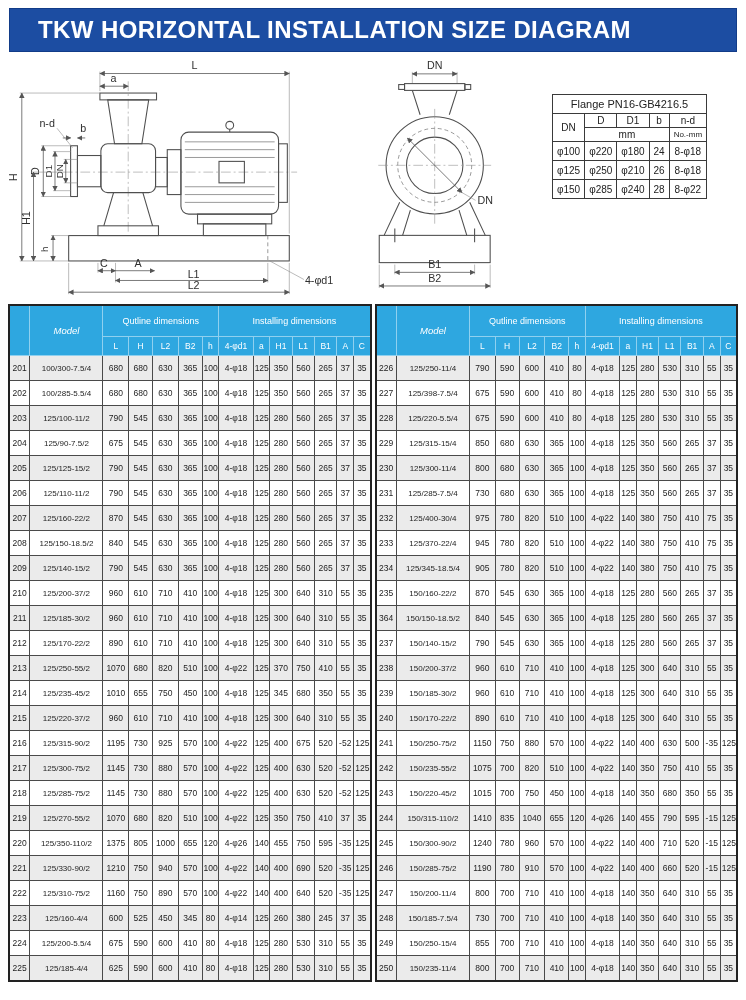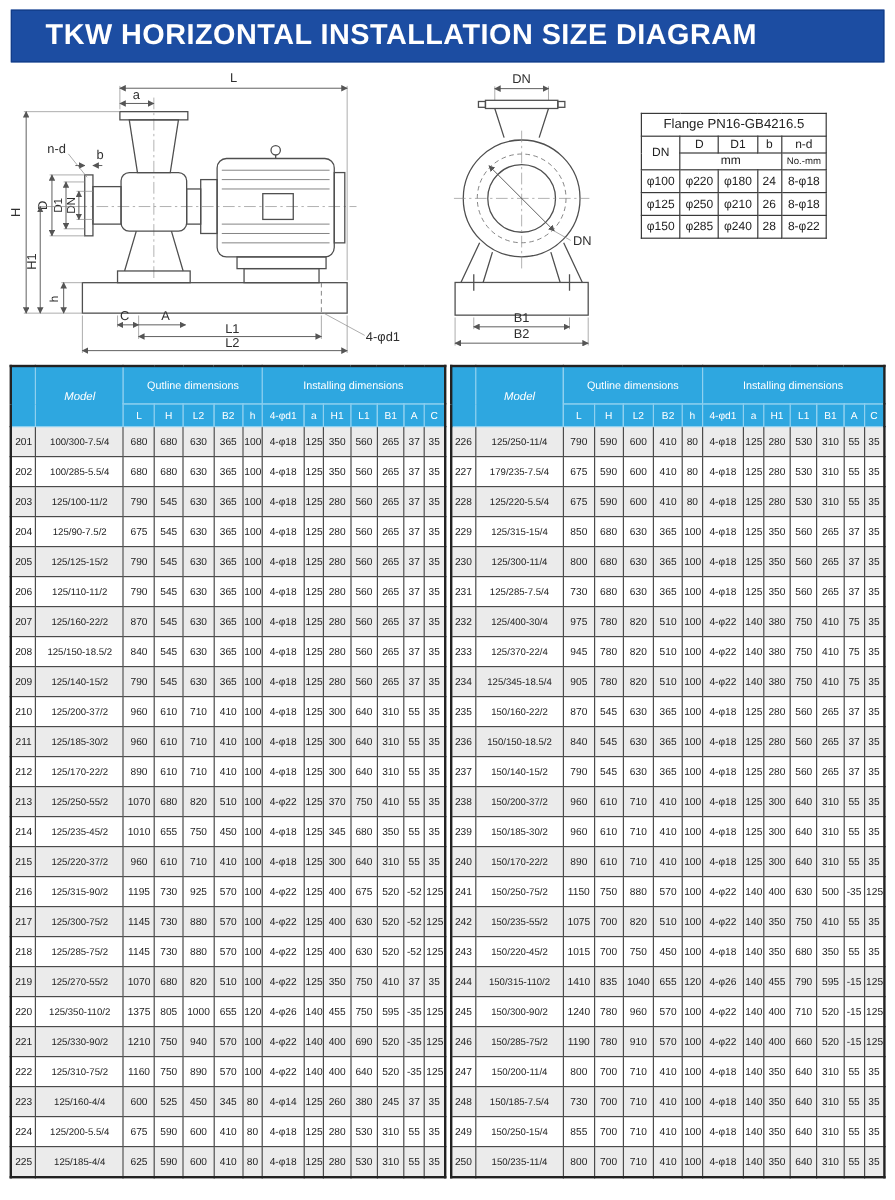--- a/index.html
+++ b/index.html
@@ -22,21 +22,21 @@
   .draw{stroke:#4f4f4f;fill:none;stroke-width:1.1;}
   .thin{stroke:#6a6a6a;fill:none;stroke-width:.7;}
   .dim{stroke:#555;fill:none;stroke-width:.8;}
   .ext{stroke:#8a8a8a;fill:none;stroke-width:.6;}
   .cl{stroke:#909090;fill:none;stroke-width:.6;stroke-dasharray:10 3 2 3;}
   .dsh{stroke:#6a6a6a;fill:none;stroke-width:.7;stroke-dasharray:4 3;}
   .dlabel{font-size:11px;fill:#2f2f2f;}
   .dlabel-s{font-size:10px;fill:#2f2f2f;}
 
   
-  .flange-wrap{margin-top:40px;margin-left:2px;}
+  .flange-wrap{margin-top:40px;margin-left:20px;}
   .flange-table{border-collapse:collapse;font-size:10px;background:#fff;}
   .flange-table th,.flange-table td{
     border:1px solid #3a3a3a;padding:1px 4px;text-align:center;
     font-weight:normal;color:#222;white-space:nowrap;
   }
   .flange-table .ft-title{font-size:11px;padding:3px 4px;}
   .flange-table .ft-unit-small{font-size:8px;}
   .flange-table td{height:16px;}
 
   
@@ -751,21 +751,21 @@
             <td>4-φ18</td>
             <td>125</td>
             <td>280</td>
             <td>530</td>
             <td>310</td>
             <td>55</td>
             <td>35</td>
           </tr>
           <tr>
             <td>227</td>
-            <td class="model">179/235-7.5/4</td>
+            <td class="model">125/398-7.5/4</td>
             <td>675</td>
             <td>590</td>
             <td>600</td>
             <td>410</td>
             <td>80</td>
             <td>4-φ18</td>
             <td>125</td>
             <td>280</td>
             <td>530</td>
             <td>310</td>
@@ -894,21 +894,21 @@
             <td>100</td>
             <td>4-φ18</td>
             <td>125</td>
             <td>280</td>
             <td>560</td>
             <td>265</td>
             <td>37</td>
             <td>35</td>
           </tr>
           <tr class="stripe">
-            <td>236</td>
+            <td>364</td>
             <td class="model">150/150-18.5/2</td>
             <td>840</td>
             <td>545</td>
             <td>630</td>
             <td>365</td>
             <td>100</td>
             <td>4-φ18</td>
             <td>125</td>
             <td>280</td>
             <td>560</td>

